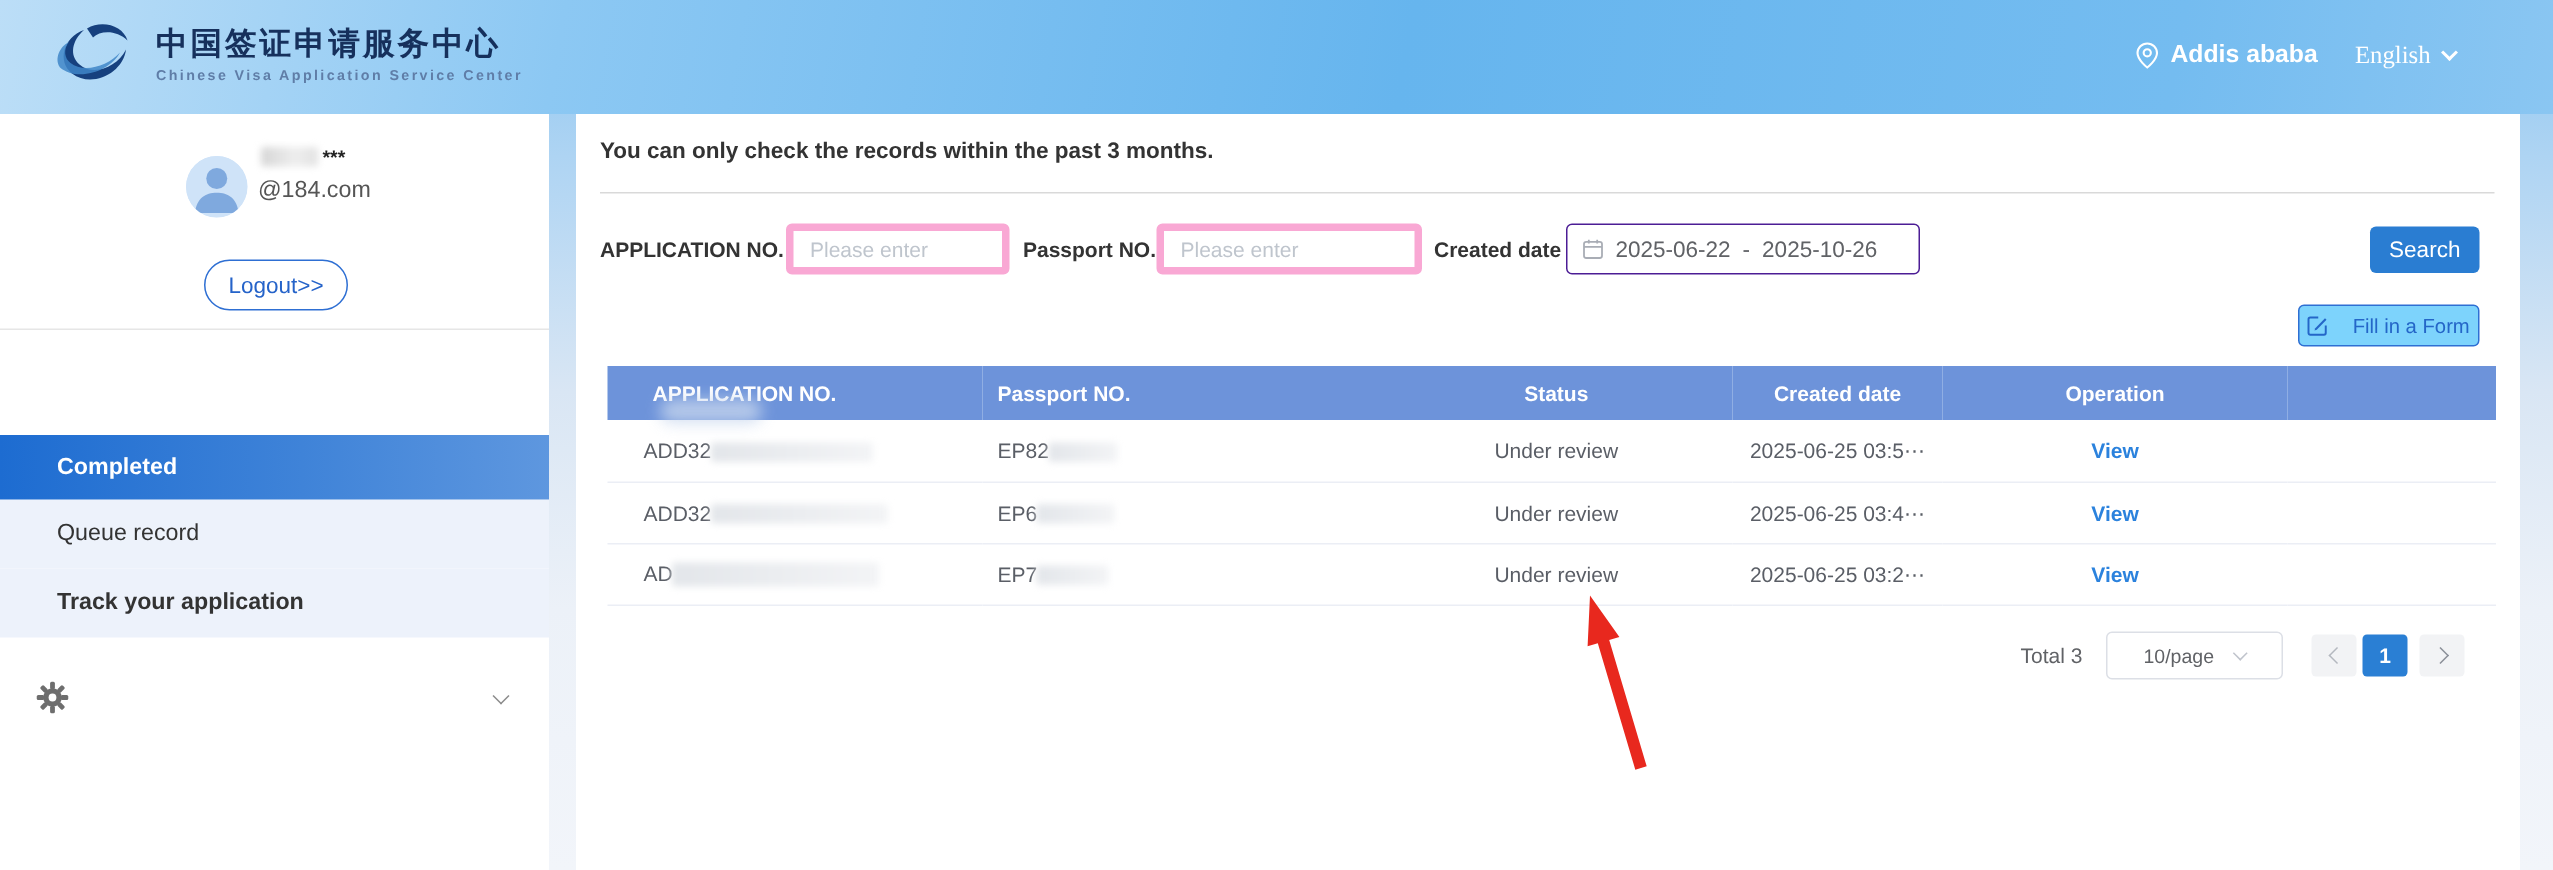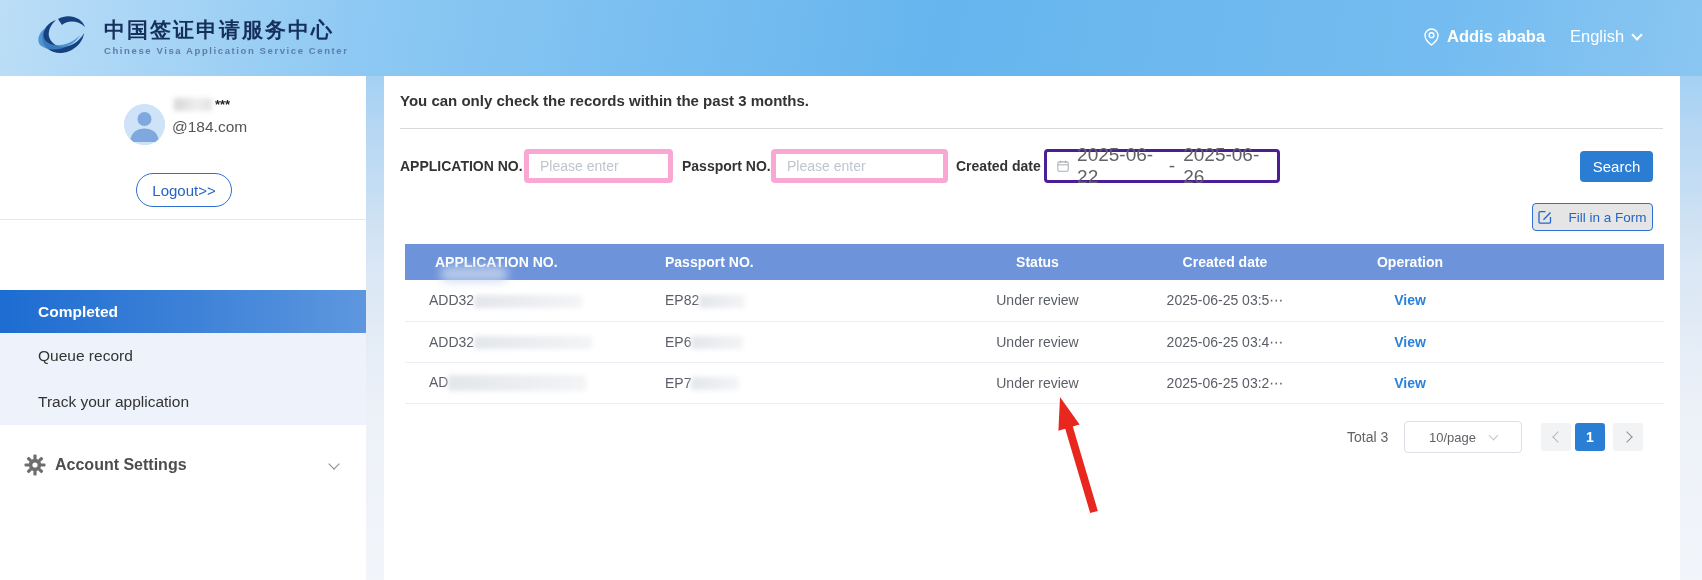--- a/index.html
+++ b/index.html
@@ -11,21 +11,21 @@
   
   .header { position:absolute; left:0; top:0; width:1702px; height:76px;
             background:linear-gradient(100deg,#bcdef7 0%,#8cc8f3 22%,#66b5ee 55%,#74bcf0 85%,#8ac6f2 100%); }
   .logo-wrap { position:absolute; left:34px; top:11px; display:flex; align-items:center; }
   .logo-swoosh { margin-right:12px; }
   .logo-title-zh { font-size:21px; font-weight:bold; color:#16305c; letter-spacing:2px; line-height:26px; }
   .logo-title-en { font-size:9.5px; color:#5f7da7; letter-spacing:1.6px; font-weight:bold; margin-top:2px; }
   .hdr-location { position:absolute; left:1424px; top:27px; display:flex; align-items:center; gap:8px;
                   color:#ffffff; font-size:16.5px; cursor:pointer;font-weight:bold; }
   .hdr-lang { position:absolute; left:1570px; top:27px; display:flex; align-items:center; gap:9px;
-              color:#ffffff; font-size:16.5px; cursor:pointer; }
+              color:#ffffff; font-size:16.5px; cursor:pointer;font-family:Liberation Serif, serif; }
   .chev { display:inline-block; width:8px; height:8px; border-right:2px solid #fff; border-bottom:2px solid #fff; }
   .chev-down { transform:rotate(45deg); margin-top:-4px; }
 
   
   .sidebar { position:absolute; left:0; top:76px; width:366px; height:504px; background:#ffffff; }
   .avatar { position:absolute; left:124px; top:28px; width:41px; height:41px; border-radius:50%;
             background:#cfe3f8; overflow:hidden; }
   .user-name { position:absolute; left:174px; top:21px; font-size:13px; font-weight:bold; color:#222;
                display:flex; align-items:center; gap:3px; }
   .user-email { position:absolute; left:172px; top:42px; font-size:15.5px; color:#555; }
@@ -41,41 +41,41 @@
   .visa-row svg { position:absolute; left:24px; top:13px; }
   .chev-gray-up { position:absolute; left:330px; top:23px; width:8px; height:8px;
                   border-right:1.6px solid #8a8a8a; border-bottom:1.6px solid #8a8a8a; transform:rotate(-135deg); }
   .chev-gray-down { position:absolute; left:330px; top:18px; width:8px; height:8px;
                   border-right:1.6px solid #8a8a8a; border-bottom:1.6px solid #8a8a8a; transform:rotate(45deg); }
   .mi-sub { position:absolute; left:0; width:366px; padding-left:38px; font-size:15.5px; color:#333;
             background:#edf2fb; cursor:pointer; }
   .mi-completed { top:214px; height:43px; line-height:43px; font-weight:bold; color:#ffffff;
                   background:linear-gradient(90deg,#1d6cd1 0%,#3f83d8 55%,#5e97df 100%); }
   .mi-queue { top:257px; height:46px; line-height:46px; }
-  .mi-track { top:303px; height:46px; line-height:46px; }
+  .mi-track { top:303px; height:46px; line-height:46px;font-weight:bold; }
   .account-row { position:absolute; left:0; top:366px; width:366px; height:46px; background:#fff; cursor:pointer; }
   .account-row .mi-label { position:absolute; left:55px; top:0; line-height:46px; font-size:16px; font-weight:bold; color:#4d4d4d; }
   .account-row svg { position:absolute; left:24px; top:12px; }
 
   
   .content { position:absolute; left:384px; top:76px; width:1296px; height:504px; background:#ffffff; }
   .notice { position:absolute; left:16px; top:16px; font-size:15px; font-weight:bold; color:#333; }
   .c-divider { position:absolute; left:16px; top:52px; width:1263px; height:1px; background:#d9d9d9; }
 
   .flabel { position:absolute; top:72px; height:36px; line-height:36px; font-size:14px; font-weight:bold; color:#333; }
   .finput { position:absolute; top:73px; height:34px; border:5px solid #f9a8d4; border-radius:4px;
             font-size:14px; color:#333; padding:0 11px; outline:none; font-family:"Liberation Sans",sans-serif; }
   .finput::placeholder { color:#bfc5cd; }
-  .datebox { position:absolute; left:660px; top:73px; width:236px; height:34px; border:3px solid #4c1d95;
+  .datebox { position:absolute; left:660px; top:73px; width:236px; height:34px; border:1px solid #4c1d95;
              border-radius:4px; display:flex; align-items:center; padding:0 10px; gap:8px; cursor:pointer;
-             font-size:19px; color:#606266; }
+             font-size:15px; color:#606266; }
   .search-btn { position:absolute; left:1196px; top:75px; width:73px; height:31px; background:#2a7dd2;
                 border:none; border-radius:4px; color:#fff; font-size:15px; cursor:pointer;
                 font-family:"Liberation Sans",sans-serif; }
-  .fill-btn { position:absolute; left:1148px; top:127px; width:121px; height:28px; background:#e5e5e5;
+  .fill-btn { position:absolute; left:1148px; top:127px; width:121px; height:28px; background:#7dd3fc;
               border:1px solid #2e6fd3; border-radius:4px; color:#2466c8; font-size:13.5px;
               display:flex; align-items:center; justify-content:center; gap:16px; cursor:pointer; }
 
   table.recs { position:absolute; left:21px; top:168px; width:1259px; border-collapse:collapse; table-layout:fixed; }
   table.recs th { background:#6d93da; color:#ffffff; font-size:14px; font-weight:bold; height:36px; }
   table.recs th.al, table.recs td.al { text-align:left; }
   table.recs th.al1 { padding-left:30px; } table.recs td.al1 { padding-left:24px; }
   table.recs th.al2, table.recs td.al2 { padding-left:10px; }
   table.recs td { height:41px; border-bottom:1px solid #ebeef5; font-size:14px; color:#5a5e66; text-align:center; }
   .view-link { color:#2b82dd; font-weight:bold; cursor:pointer; }
@@ -157,21 +157,20 @@
           <rect x="9.4" y="16.5" width="3.2" height="5" rx="1"></rect>
           <rect x="0.5" y="9.4" width="5" height="3.2" rx="1"></rect>
           <rect x="16.5" y="9.4" width="5" height="3.2" rx="1"></rect>
           <rect x="9.4" y="0.5" width="3.2" height="5" rx="1" transform="rotate(45 11 11)"></rect>
           <rect x="9.4" y="16.5" width="3.2" height="5" rx="1" transform="rotate(45 11 11)"></rect>
           <rect x="0.5" y="9.4" width="5" height="3.2" rx="1" transform="rotate(45 11 11)"></rect>
           <rect x="16.5" y="9.4" width="5" height="3.2" rx="1" transform="rotate(45 11 11)"></rect>
         </g>
         <circle cx="11" cy="11" r="2.6" fill="#ffffff"></circle>
       </svg>
-      <span class="mi-label">Account Settings</span>
       <i class="chev-gray-down"></i>
     </div>
   </div>
 
   <div class="content">
     <div class="notice">You can only check the records within the past 3 months.</div>
     <div class="c-divider"></div>
 
     <div class="flabel" style="left:16px;">APPLICATION NO.</div>
     <input class="finput" style="left: 140px; width: 149px;" placeholder="Please enter">
@@ -180,21 +179,21 @@
     <div class="flabel" style="left:572px;">Created date</div>
     <div class="datebox">
       <svg width="14" height="14" viewBox="0 0 14 14">
         <rect x="1" y="2.2" width="12" height="10.8" rx="1.5" fill="none" stroke="#a9adb5" stroke-width="1.2"></rect>
         <line x1="1" y1="5.6" x2="13" y2="5.6" stroke="#a9adb5" stroke-width="1.2"></line>
         <line x1="4.2" y1="0.8" x2="4.2" y2="3.4" stroke="#a9adb5" stroke-width="1.2"></line>
         <line x1="9.8" y1="0.8" x2="9.8" y2="3.4" stroke="#a9adb5" stroke-width="1.2"></line>
       </svg>
       <span>2025-06-22</span>
       <span>-</span>
-      <span>2025-06-26</span>
+      <span>2025-10-26</span>
     </div>
     <button class="search-btn">Search</button>
 
     <div class="fill-btn">
       <svg width="14" height="14" viewBox="0 0 14 14">
         <path d="M12.5 7 V12 A1.2 1.2 0 0 1 11.3 13.2 H2.2 A1.2 1.2 0 0 1 1 12 V2.9 A1.2 1.2 0 0 1 2.2 1.7 H7.5" fill="none" stroke="#2466c8" stroke-width="1.3"></path>
         <path d="M5.5 8.8 L12 2.1 L13 3.1 L6.5 9.8 L5 10.3 Z" fill="#2466c8"></path>
       </svg>
       <span>Fill in a Form</span>
     </div>

